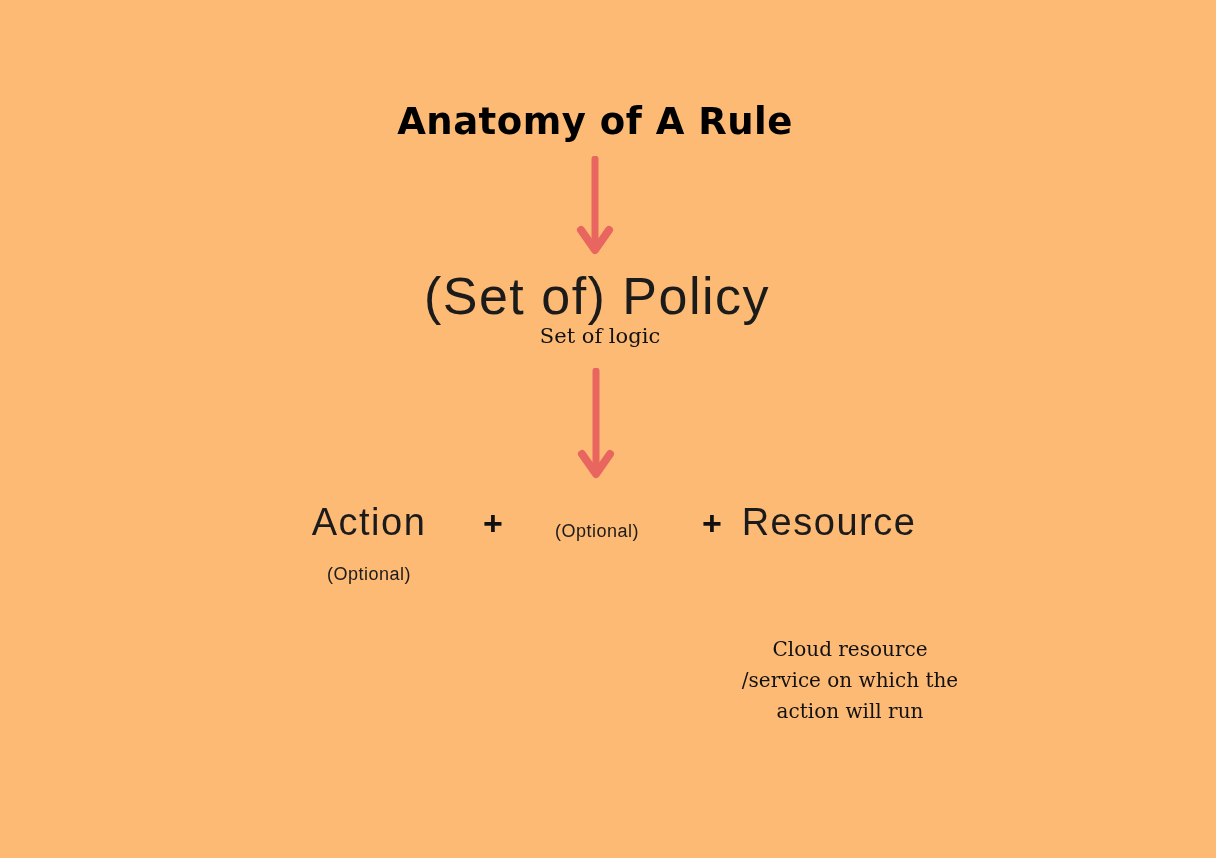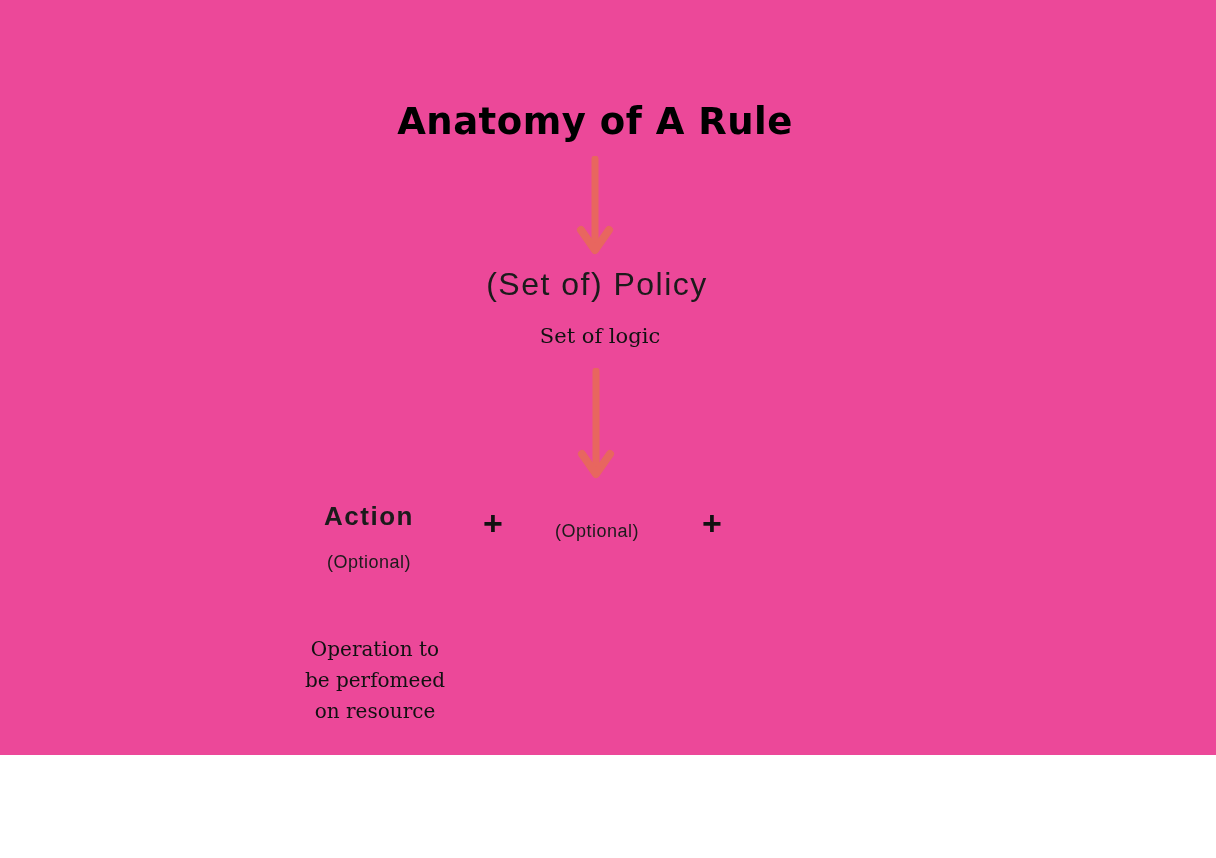--- a/index.html
+++ b/index.html
@@ -3,22 +3,22 @@
 <meta charset="utf-8">
 <style>
   html, body {
     margin: 0;
     padding: 0;
     background: #ffffff;
   }
   .canvas {
     position: relative;
     width: 1216px;
-    height: 755px;
-    background: #ec4899;
+    height: 858px;
+    background: #fdba74;
     overflow: hidden;
     font-family: "Liberation Sans", sans-serif;
   }
   .title {
     position: absolute;
     top: 100px;
     left: 0;
     width: 1190px;
     text-align: center;
     font-family: "DejaVu Sans", "Liberation Sans", sans-serif;
@@ -31,21 +31,21 @@
     position: absolute;
   }
   .arrow-1 { left: 573px; top: 156px; }
   .arrow-2 { left: 574px; top: 368px; }
   .policy-label {
     position: absolute;
     top: 266px;
     left: 0;
     width: 1194px;
     text-align: center;
-    font-size: 32px;
+    font-size: 52px;
     font-weight: 300;
     letter-spacing: 1.5px;
     color: #1b1b1b;
   }
   .policy-subtitle {
     position: absolute;
     top: 324px;
     left: 0;
     width: 1200px;
     text-align: center;
@@ -56,22 +56,22 @@
   .component-col {
     position: absolute;
     top: 501px;
     width: 200px;
     text-align: center;
   }
   .col-action   { left: 269px; }
   .col-filter   { left: 497px; }
   .col-resource { left: 729px; }
   .component-label {
-    font-size: 26px;
-    font-weight: 700;
+    font-size: 38px;
+    font-weight: 400;
     letter-spacing: 1.5px;
     color: #1b1b1b;
   }
   .component-note {
     margin-top: 20px;
     font-size: 18px;
     font-weight: 300;
     letter-spacing: 0.5px;
     color: #1b1b1b;
   }
@@ -127,18 +127,21 @@
   </div>
 
   <div class="plus plus-1">+</div>
 
   <div class="component-col col-filter">
     <div class="component-note">(Optional)</div>
   </div>
 
   <div class="plus plus-2">+</div>
 
+  <div class="component-col col-resource">
+    <div class="component-label">Resource</div>
+  </div>
 
-  <div class="description desc-1">Operation to
-be perfomeed
-on resource</div>
+  <div class="description desc-3">Cloud resource
+/service on which the
+action will run</div>
 
 </div>
 
 </body></html>

